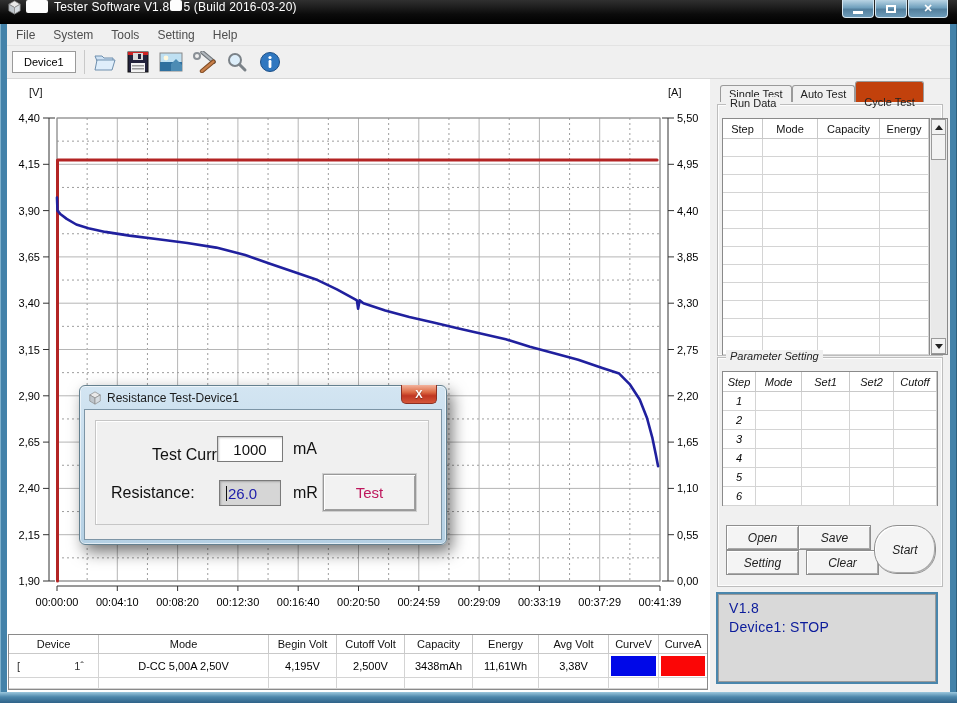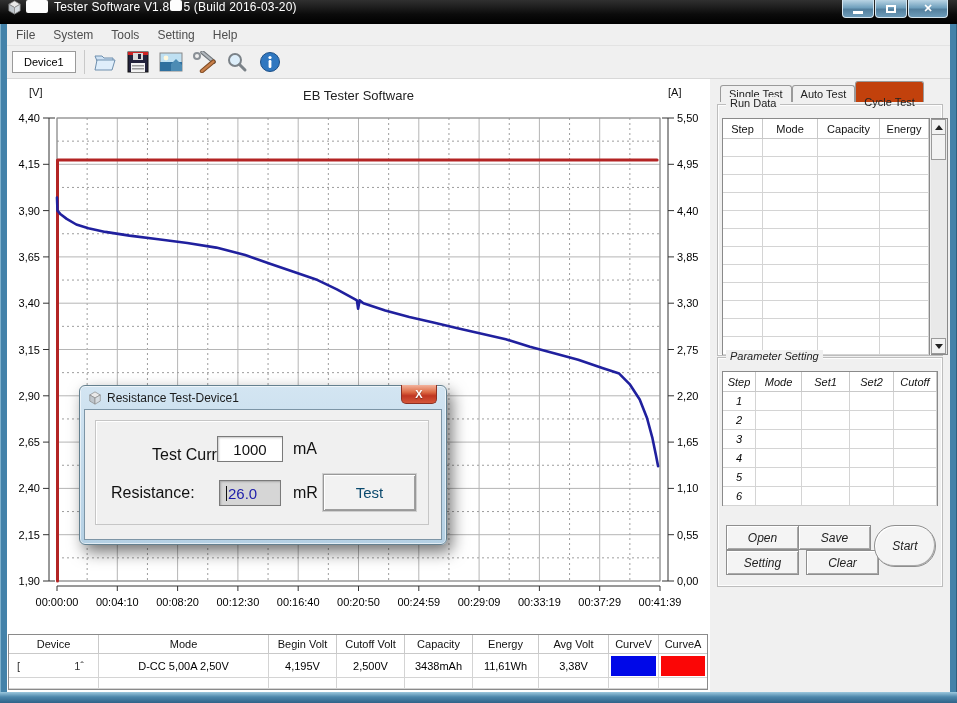--- a/index.html
+++ b/index.html
@@ -91,21 +91,21 @@
              text-shadow:0 1px 1px rgba(0,0,0,.4);}
   .dlg-body{position:absolute;left:4px;right:4px;top:23px;bottom:4px;background:#f0f0f0;border:1px solid #7d95a6;}
   .dlg-group{position:absolute;left:10px;top:10px;right:12px;bottom:14px;border:1px solid #c6c6c6;
              box-shadow:1px 1px 0 #fff inset;}
   .dlg-label{position:absolute;font-size:16px;color:#111;}
   .dlg-input{position:absolute;border:1px solid #7a7a7a;box-shadow:inset 1px 1px 2px rgba(0,0,0,.22);
              font-size:15px;display:flex;align-items:center;justify-content:center;background:#fff;color:#111;}
   .dlg-input.disabled{background:#d6d6d6;color:#1d1daa;justify-content:flex-start;padding-left:6px;}
   .caret{width:1px;height:15px;background:#111;margin-right:1px;}
   .dlg-unit{position:absolute;font-size:16px;color:#111;}
-  .dlg-test{position:absolute;left:238px;top:64px;width:93px;height:37px;font-size:15px;color:#0c4a6e;
+  .dlg-test{position:absolute;left:238px;top:64px;width:93px;height:37px;font-size:15px;color:#be185d;
             background:#f2f2f2;border:1px solid #999;outline:1px solid #cfcfcf;
             box-shadow:inset 1px 1px 0 #fff, inset -1px -1px 0 #9f9f9f;
             display:flex;align-items:center;justify-content:center;}
   .bottom-strip{position:absolute;left:0;bottom:0;width:957px;height:11px;
                 background:linear-gradient(#9cc8de,#4d87ab 45%,#2f6288);}
 </style>
 </head>
 <body>
 
 <div class="window">
@@ -187,21 +187,20 @@
     <div class="tb-icon">
       <svg width="22" height="22" viewBox="0 0 22 22">
           <circle cx="11" cy="11" r="9.5" fill="#2f77c0" stroke="#1d4f86"></circle>
           <circle cx="11" cy="6.5" r="1.6" fill="#fff"></circle>
           <rect x="9.6" y="9" width="2.8" height="8" rx="1.2" fill="#fff"></rect>
         </svg>
     </div>
   </div>
 
   <div class="chart-panel">
-    <div class="chart-title">EB Tester Software</div>
     <div class="axis-unit v">[V]</div>
     <div class="axis-unit a">[A]</div>
     <svg id="chart-svg" width="703" height="552" viewBox="0 0 703 552">
         <line x1="50" y1="39" x2="50" y2="502" stroke="#b5b5b5" stroke-width="1"></line>
         <line x1="50" y1="39" x2="653" y2="39" stroke="#b5b5b5" stroke-width="1"></line>
         <line x1="80.15" y1="39" x2="80.15" y2="502" stroke="#9d9d9d" stroke-width="1" stroke-dasharray="2,3"></line>
         <line x1="50" y1="62.15" x2="653" y2="62.15" stroke="#9d9d9d" stroke-width="1" stroke-dasharray="2,3"></line>
         <line x1="110.3" y1="39" x2="110.3" y2="502" stroke="#b5b5b5" stroke-width="1"></line>
         <line x1="50" y1="85.3" x2="653" y2="85.3" stroke="#b5b5b5" stroke-width="1"></line>
         <line x1="140.45" y1="39" x2="140.45" y2="502" stroke="#9d9d9d" stroke-width="1" stroke-dasharray="2,3"></line>
@@ -469,23 +468,29 @@
               <div class="cell ps-cell"></div>
               <div class="cell ps-cell"></div>
               <div class="cell ps-cell"></div>
             </div>
           </div>
       </div>
       <div class="btn95" style="left:8px;top:161px;width:73px;height:25px;">Open</div>
       <div class="btn95" style="left:80px;top:161px;width:73px;height:25px;">Save</div>
       <div class="btn95" style="left:8px;top:186px;width:73px;height:25px;">Setting</div>
       <div class="btn95" style="left:88px;top:186px;width:73px;height:25px;">Clear</div>
-      <div class="btn95" style="left:156px;top:161px;width:62px;height:42px;border-radius:23px;">Start</div>
-    </div>
-
+      <div class="btn95" style="left:156px;top:161px;width:62px;height:49px;border-radius:23px;">Start</div>
+    </div>
+
+    <div class="status-box">
+      <div class="status-inner">
+        <div class="status-line">V1.8</div>
+        <div class="status-line">Device1: STOP</div>
+      </div>
+    </div>
   </div>
 
   <div class="bottom-panel">
     <div class="bt-table">
       <div class="bt-row">
         <div class="hcell bt-h">Device</div>
         <div class="hcell bt-h">Mode</div>
         <div class="hcell bt-h">Begin Volt</div>
         <div class="hcell bt-h">Cutoff Volt</div>
         <div class="hcell bt-h">Capacity</div>

